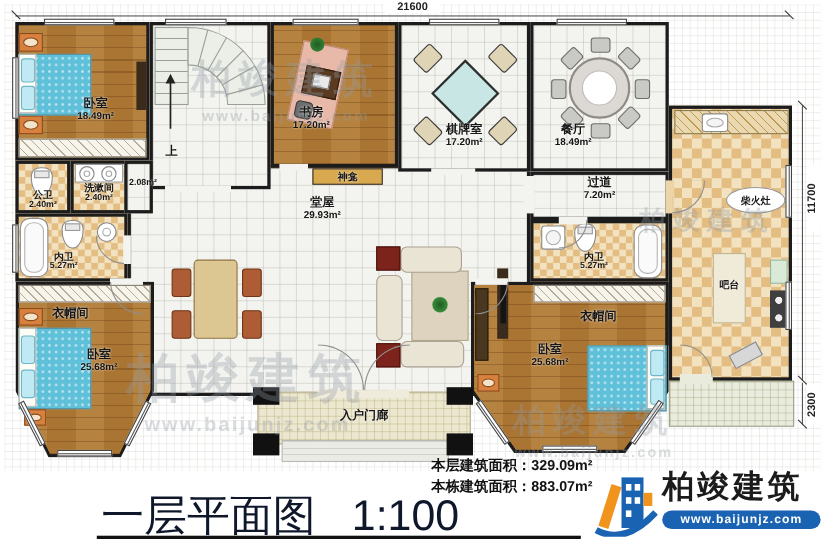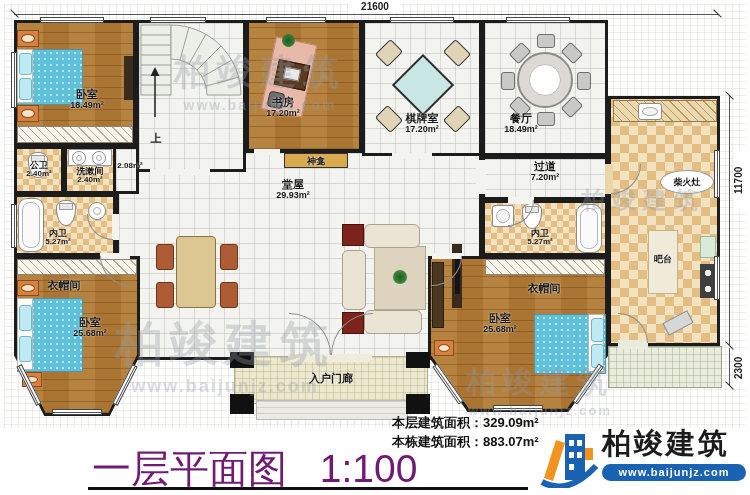--- a/index.html
+++ b/index.html
@@ -77,21 +77,21 @@
   .wm .big{display:block;letter-spacing:7px;}
   .wm .url{display:block;letter-spacing:2px;}
   .sofa{position:absolute;z-index:2;background:#eae4d4;border:1px solid #a9a192;border-radius:6px;}
   .redtable{position:absolute;z-index:2;background:#7c241c;border:1px solid #4a120d;}
   .furn{position:absolute;z-index:2;box-sizing:border-box;}
   .chair-din{position:absolute;z-index:2;width:16px;height:12px;background:#c9c9c6;border:1px solid #6f6f6a;border-radius:3px;}
   .chair-game{position:absolute;z-index:2;width:20px;height:16px;background:#e0d4b6;border:1px solid #3a3a3a;border-radius:3px;}
   .chair-tea{position:absolute;z-index:2;background:#ad5c36;border:1px solid #6e3516;border-radius:3px;}
   .octa{position:absolute;z-index:2;}
   .steps{position:absolute;z-index:1;background:repeating-linear-gradient(0deg,#ebebe6 0 5px,#d2d2cb 5px 6px);border:1px solid #b9b9b2;}
-  .title-cn{position:absolute;z-index:8;color:#701a75;font-weight:500;}
+  .title-cn{position:absolute;z-index:8;color:#0f172a;font-weight:500;}
   .stat-line{display:block;font-size:13px;font-weight:bold;color:#111;line-height:18.5px;white-space:nowrap;}
   .logo-name{font-size:29px;font-weight:bold;color:#1b1b1b;letter-spacing:3px;line-height:34px;}
   .logo-bar{position:absolute;background:#1a63b3;border-radius:9px;color:#fff;font-weight:bold;
             font-size:11px;letter-spacing:1px;text-align:center;line-height:17px;z-index:8;}
 </style>
 </head>
 <body>
 
 <div id="canvas">
   <div class="gridbg"></div>
@@ -282,21 +282,21 @@
     <span class="ar">17.20m²</span>
   </div>
   <div class="rlabel" style="left:488px;top:112px;width:66px;">
     <span class="nm">餐厅</span>
     <span class="ar">18.49m²</span>
   </div>
   <div class="rlabel" style="left:512px;top:160px;width:66px;">
     <span class="nm">过道</span>
     <span class="ar">7.20m²</span>
   </div>
-  <div class="rlabel sm" style="left:16px;top:160px;width:46px;">
+  <div class="rlabel sm" style="left:16px;top:172px;width:46px;">
     <span class="nm">公卫</span>
     <span class="ar">2.40m²</span>
   </div>
   <div class="rlabel sm" style="left:64px;top:166px;width:52px;">
     <span class="nm">洗漱间</span>
     <span class="ar">2.40m²</span>
   </div>
   <div class="rlabel sm" style="left:32px;top:228px;width:52px;">
     <span class="nm">内卫</span>
     <span class="ar">5.27m²</span>

